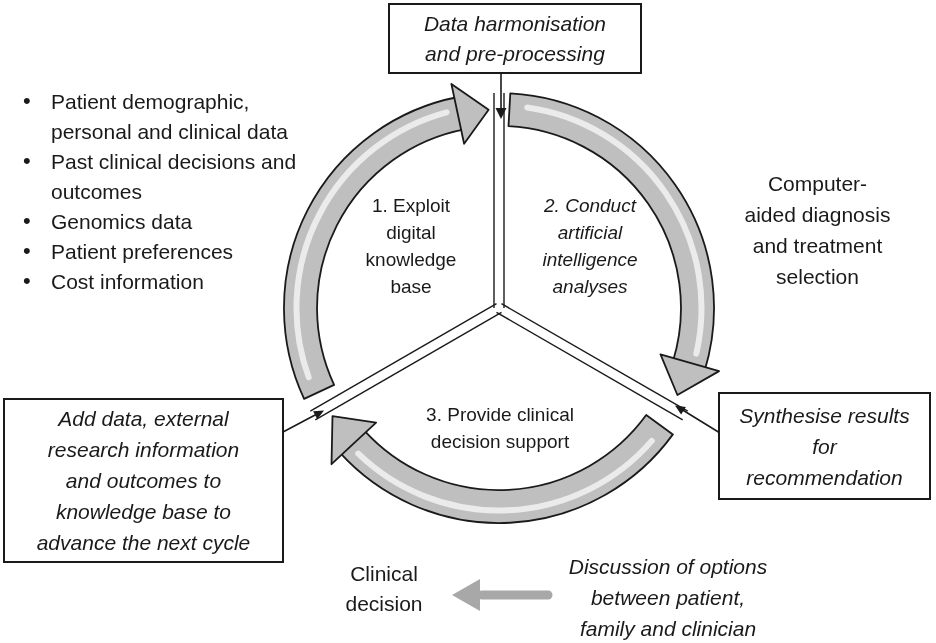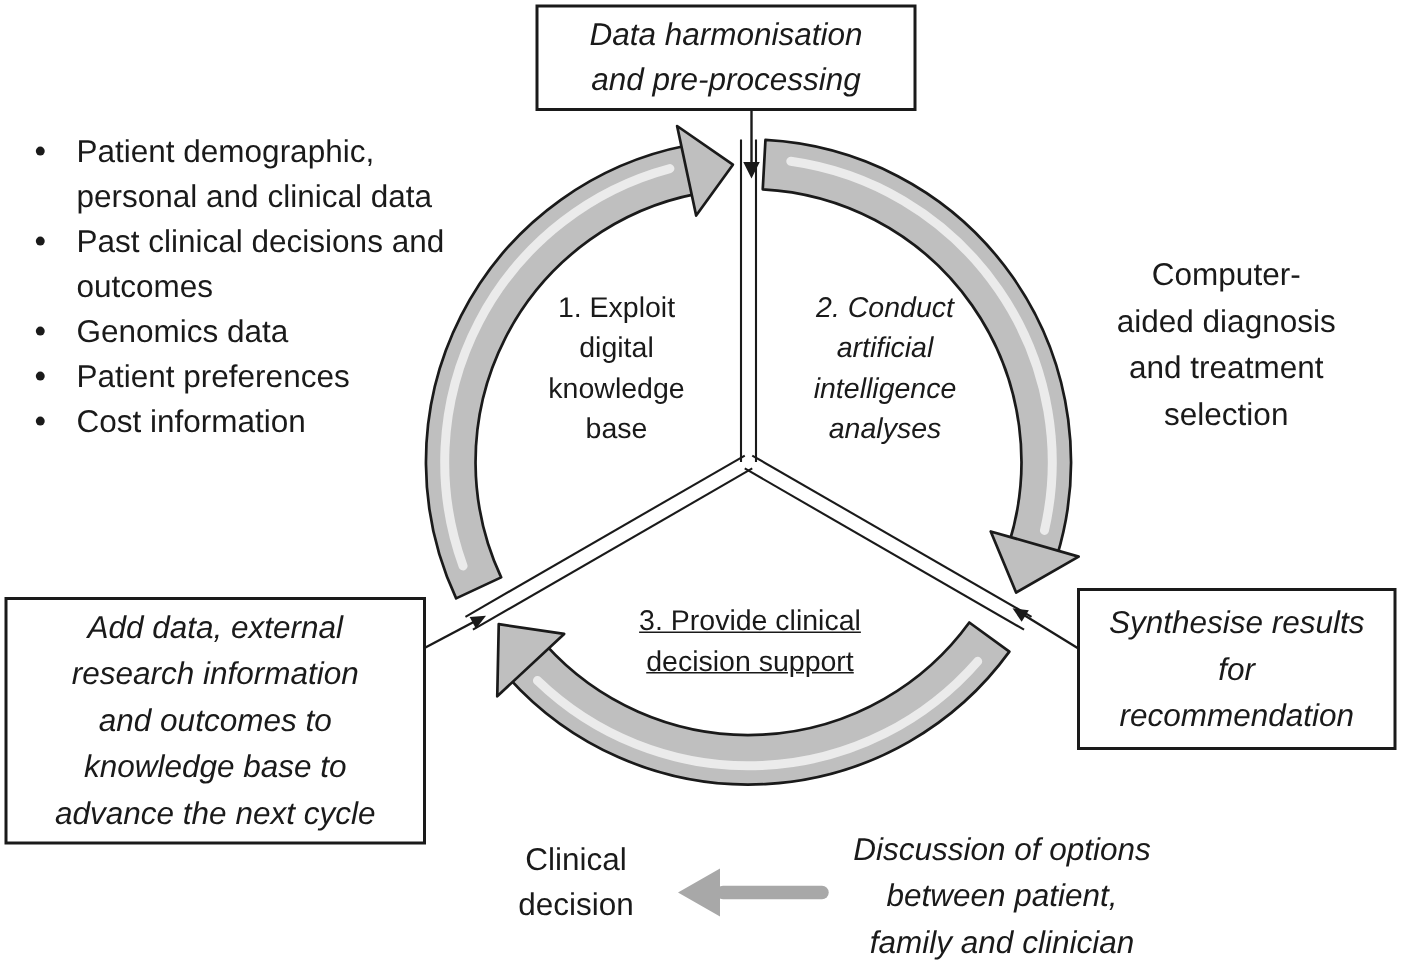--- a/index.html
+++ b/index.html
@@ -21,26 +21,26 @@
     display:flex;align-items:center;justify-content:center;box-sizing:border-box;
   }
   ul.inputs{
     position:absolute;left:6px;top:74px;width:334px;margin:13px;padding:0;
     list-style:none;font-size:21px;line-height:30px;z-index:2;
   }
   ul.inputs li{position:relative;padding-left:32px;}
   ul.inputs li::before{
     content:"\2022";position:absolute;left:4px;top:-1px;font-size:22px;color:var(--text);
   }
-  .box-top{left:357px;top:3px;width:254px;height:71px;line-height:30px;}
+  .box-top{left:388px;top:3px;width:254px;height:71px;line-height:30px;}
   .box-right{left:718px;top:392px;width:213px;height:108px;line-height:31px;}
   .box-left{left:3px;top:398px;width:281px;height:165px;line-height:31px;}
   .sector1{left:329px;top:192px;width:164px;}
   .sector2{left:508px;top:192px;width:164px;font-style:italic;}
-  .sector3{left:350px;top:401px;width:300px;text-decoration:underline;}
+  .sector3{left:350px;top:401px;width:300px;}
   .computer-note{left:715px;top:168px;width:205px;}
   .clinical-note{left:314px;top:559px;width:140px;line-height:30px;}
   .discussion-note{left:543px;top:551px;width:250px;font-style:italic;}
   .line{stroke:var(--outline);stroke-width:1.6;}
   .blackhead{fill:var(--outline);stroke:none;}
   .grayshaft{stroke:var(--gray-arrow);stroke-width:9;stroke-linecap:round;}
   .grayhead{fill:var(--gray-arrow);}
 </style>
 </head>
 <body>

